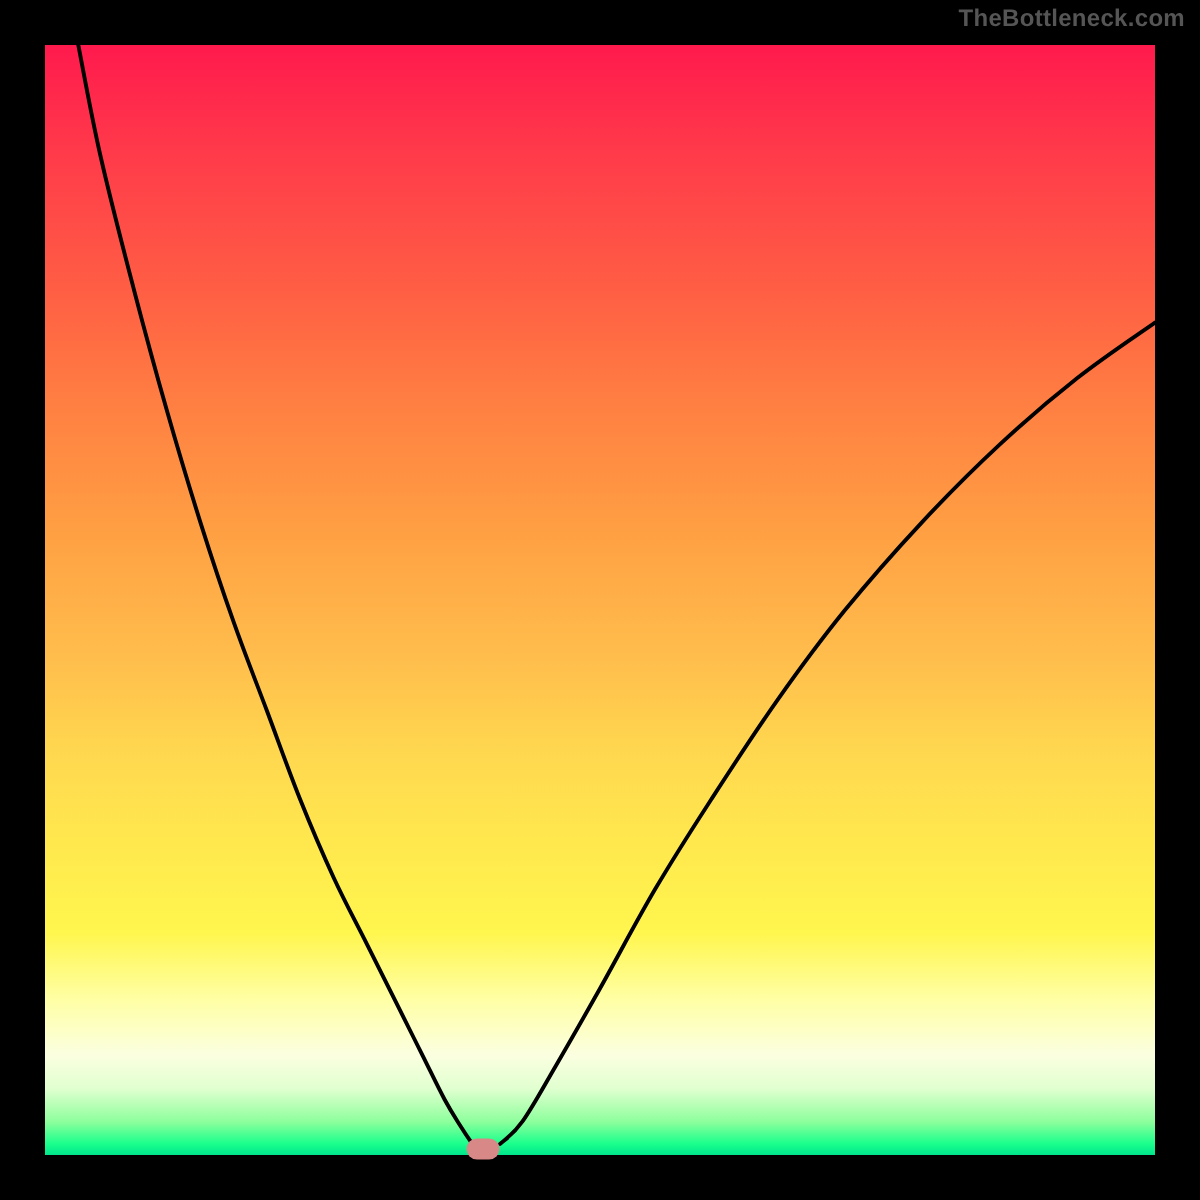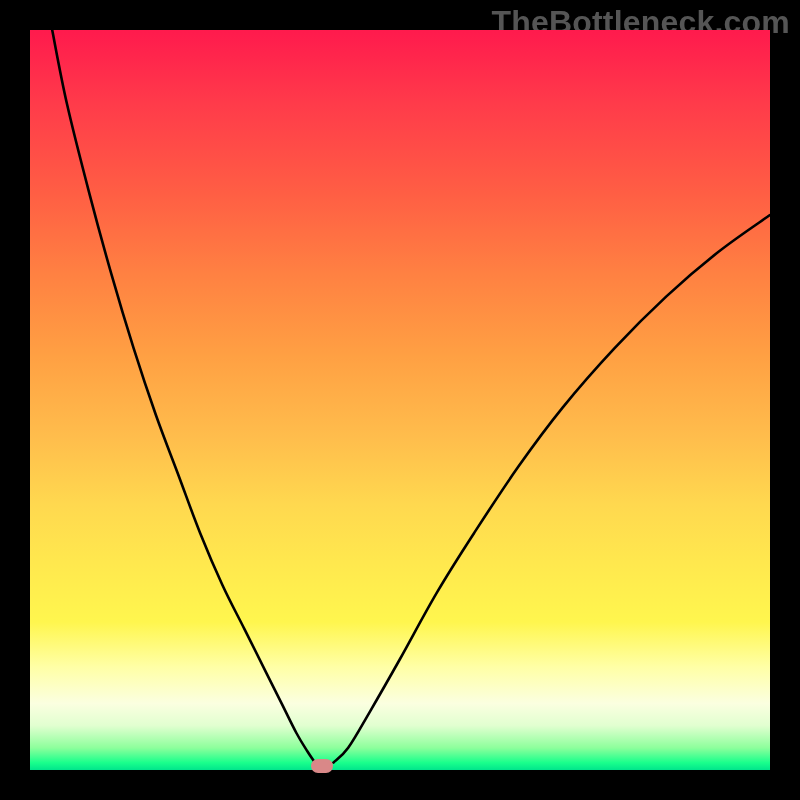--- a/index.html
+++ b/index.html
@@ -48,21 +48,21 @@
     top: 0;
     width: 740px;
     height: 740px;
     display: block;
   }
   .watermark {
     position: absolute;
     top: 4px;
     right: 10px;
     color: #555;
-    font-size: 32px;
+    font-size: 16px;
     font-weight: 600;
     letter-spacing: 0.2px;
     user-select: none;
   }
   .marker {
     position: absolute;
     width: 22px;
     height: 14px;
     border-radius: 7px;
     background: #d98888;

